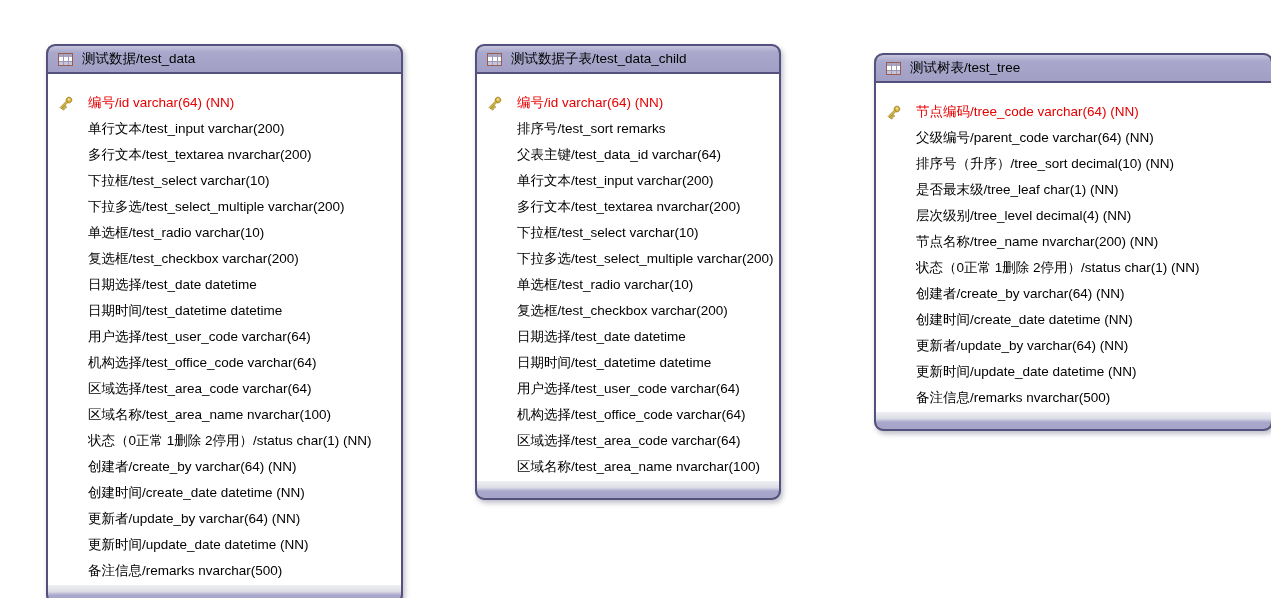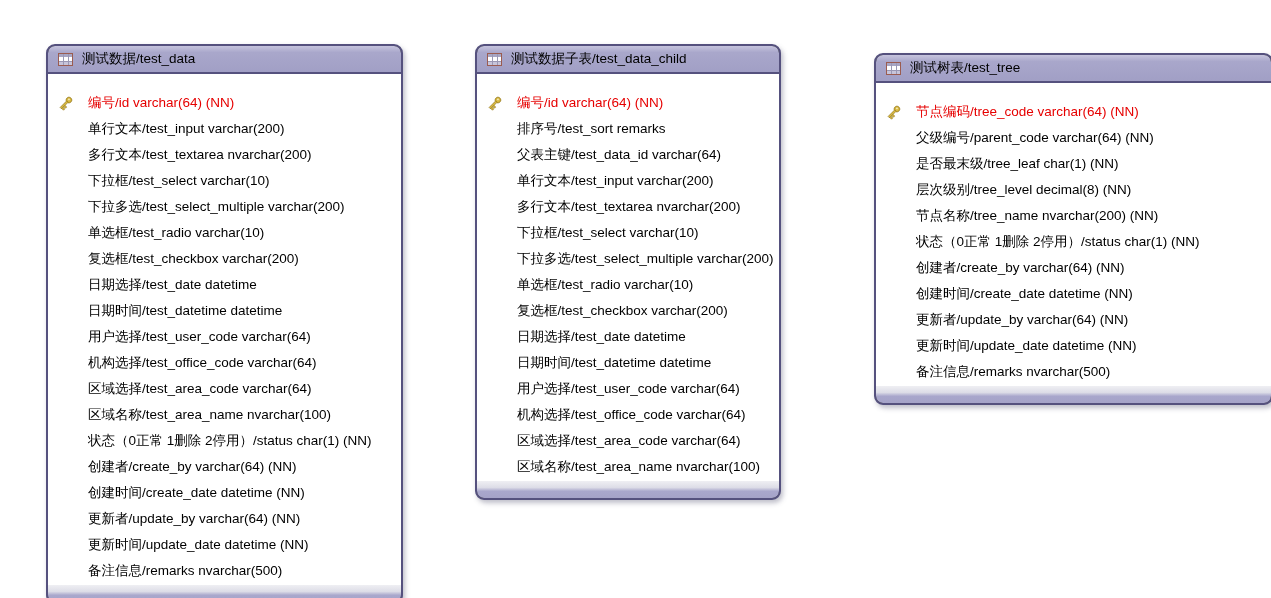--- a/index.html
+++ b/index.html
@@ -625,35 +625,49 @@
       <svg class="key-icon" width="17" height="17" viewBox="0 0 16 16" aria-hidden="true">
         <g transform="rotate(45 8 8)" fill="#d9b93f" stroke="#8f741f" stroke-width="0.6">
           <circle cx="8" cy="3.4" r="2.7"></circle>
           <rect x="7.05" y="5.4" width="1.9" height="8.8"></rect>
           <rect x="8.95" y="9.6" width="2.2" height="1.6"></rect>
           <rect x="8.95" y="12.2" width="2.2" height="1.6"></rect>
           <circle cx="7.6" cy="3" r="0.9" fill="#f4e9b8" stroke="none"></circle>
         </g>
       </svg>
     </span>
+    <span class="label">排序号（升序）/tree_sort decimal(10) (NN)</span>
+  </div>
+      <div class="field-row">
+    <span class="icon-cell">
+      <svg class="key-icon" width="17" height="17" viewBox="0 0 16 16" aria-hidden="true">
+        <g transform="rotate(45 8 8)" fill="#d9b93f" stroke="#8f741f" stroke-width="0.6">
+          <circle cx="8" cy="3.4" r="2.7"></circle>
+          <rect x="7.05" y="5.4" width="1.9" height="8.8"></rect>
+          <rect x="8.95" y="9.6" width="2.2" height="1.6"></rect>
+          <rect x="8.95" y="12.2" width="2.2" height="1.6"></rect>
+          <circle cx="7.6" cy="3" r="0.9" fill="#f4e9b8" stroke="none"></circle>
+        </g>
+      </svg>
+    </span>
     <span class="label">是否最末级/tree_leaf char(1) (NN)</span>
   </div>
       <div class="field-row">
     <span class="icon-cell">
       <svg class="key-icon" width="17" height="17" viewBox="0 0 16 16" aria-hidden="true">
         <g transform="rotate(45 8 8)" fill="#d9b93f" stroke="#8f741f" stroke-width="0.6">
           <circle cx="8" cy="3.4" r="2.7"></circle>
           <rect x="7.05" y="5.4" width="1.9" height="8.8"></rect>
           <rect x="8.95" y="9.6" width="2.2" height="1.6"></rect>
           <rect x="8.95" y="12.2" width="2.2" height="1.6"></rect>
           <circle cx="7.6" cy="3" r="0.9" fill="#f4e9b8" stroke="none"></circle>
         </g>
       </svg>
     </span>
-    <span class="label">层次级别/tree_level decimal(8) (NN)</span>
+    <span class="label">层次级别/tree_level decimal(4) (NN)</span>
   </div>
       <div class="field-row">
     <span class="icon-cell">
       <svg class="key-icon" width="17" height="17" viewBox="0 0 16 16" aria-hidden="true">
         <g transform="rotate(45 8 8)" fill="#d9b93f" stroke="#8f741f" stroke-width="0.6">
           <circle cx="8" cy="3.4" r="2.7"></circle>
           <rect x="7.05" y="5.4" width="1.9" height="8.8"></rect>
           <rect x="8.95" y="9.6" width="2.2" height="1.6"></rect>
           <rect x="8.95" y="12.2" width="2.2" height="1.6"></rect>
           <circle cx="7.6" cy="3" r="0.9" fill="#f4e9b8" stroke="none"></circle>

